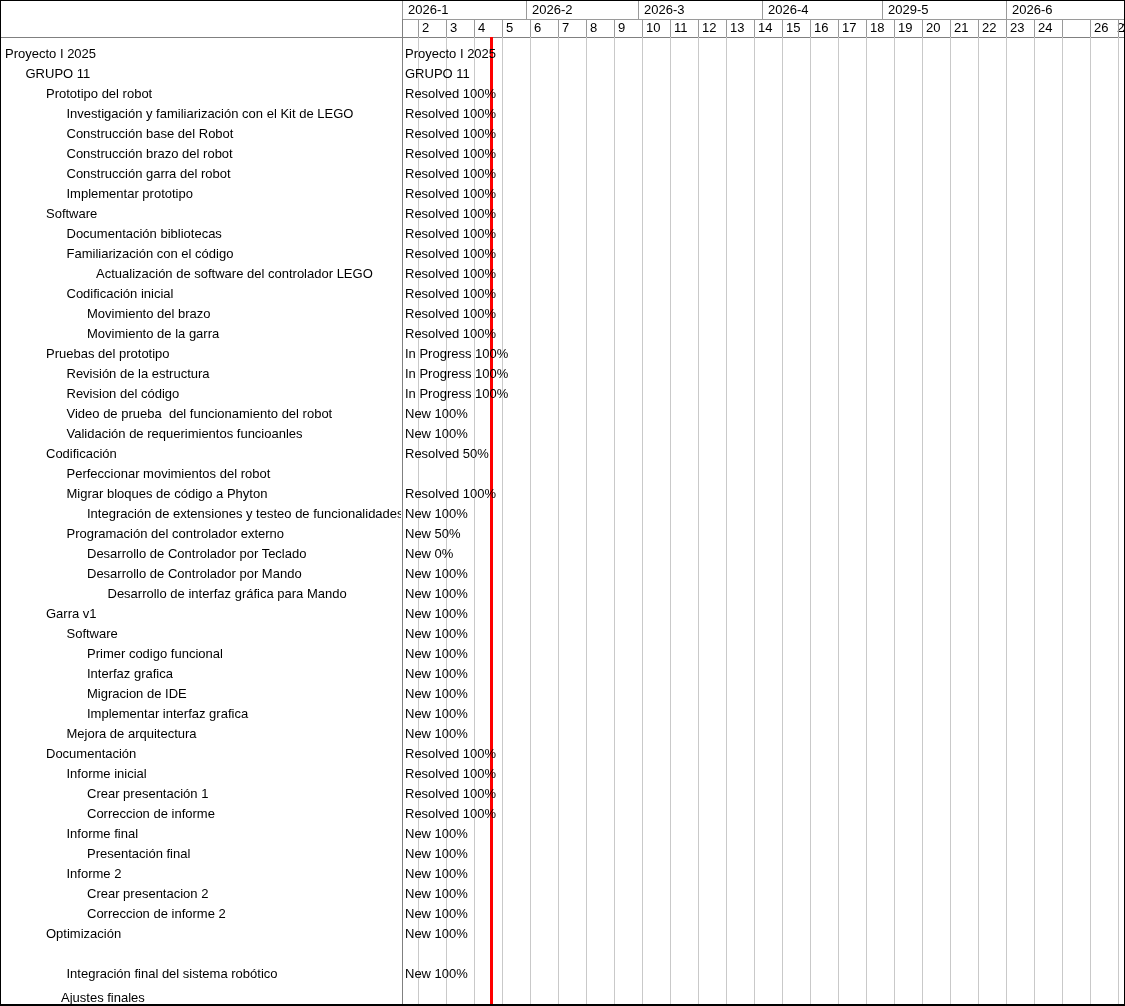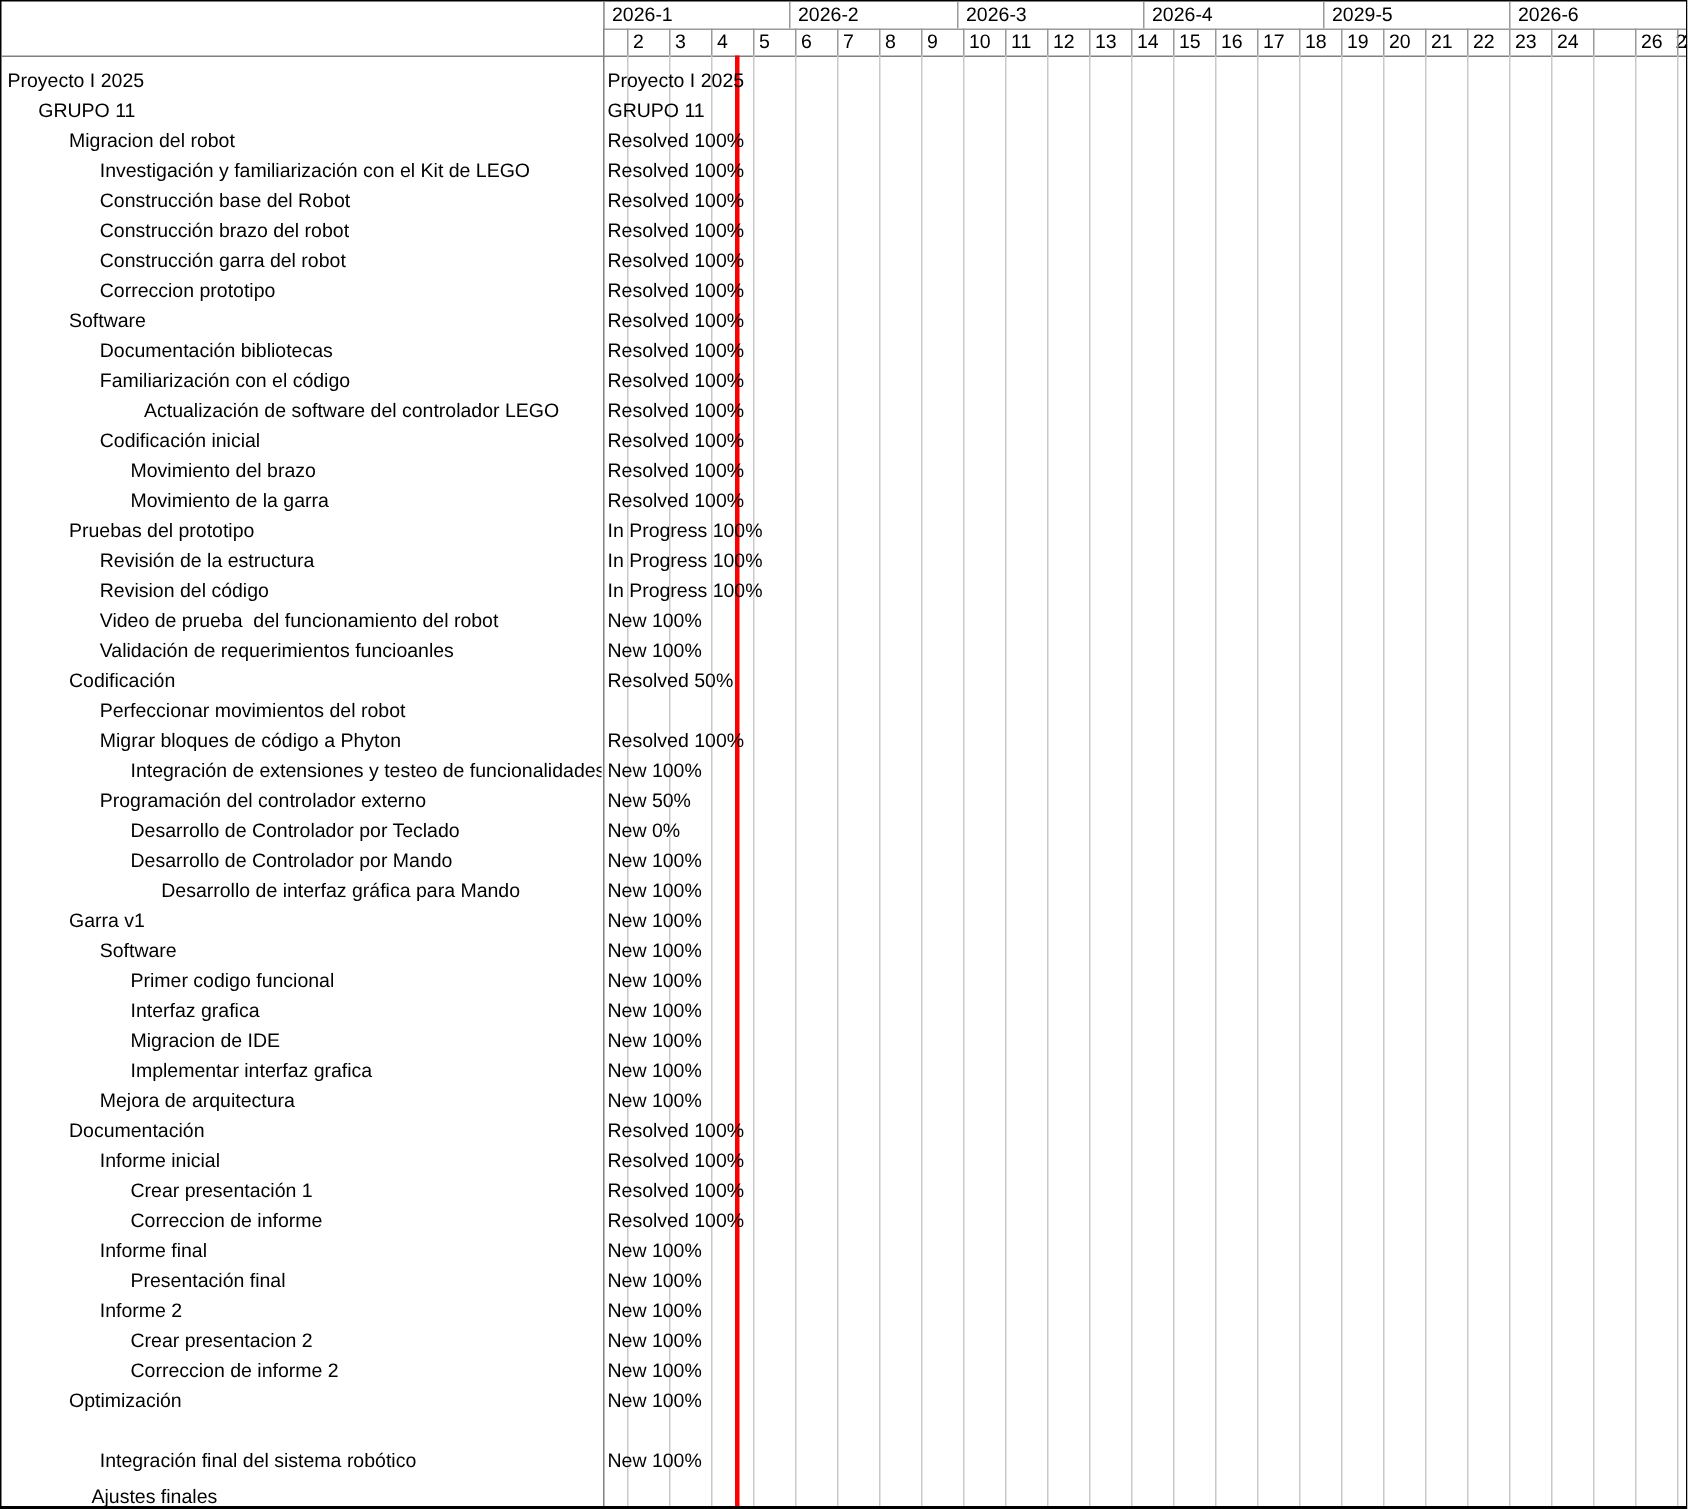--- a/index.html
+++ b/index.html
@@ -156,31 +156,31 @@
   <div class="month-label" style="left: 887px;">2029-5</div>
 
   <div class="month-line" style="left: 1005px;"></div>
   <div class="month-label" style="left: 1011px;">2026-6</div>
 </div>
   <div id="table-layer">
   <div class="task-row" style="top: 43px; padding-left: 4px;">Proyecto I 2025</div>
 
   <div class="task-row" style="top: 63px; padding-left: 24.5px;">GRUPO 11</div>
 
-  <div class="task-row" style="top: 83px; padding-left: 45px;">Migracion del robot</div>
+  <div class="task-row" style="top: 83px; padding-left: 45px;">Prototipo del robot</div>
 
   <div class="task-row" style="top: 103px; padding-left: 65.5px;">Investigación y familiarización con el Kit de LEGO</div>
 
   <div class="task-row" style="top: 123px; padding-left: 65.5px;">Construcción base del Robot</div>
 
   <div class="task-row" style="top: 143px; padding-left: 65.5px;">Construcción brazo del robot</div>
 
   <div class="task-row" style="top: 163px; padding-left: 65.5px;">Construcción garra del robot</div>
 
-  <div class="task-row" style="top: 183px; padding-left: 65.5px;">Correccion prototipo</div>
+  <div class="task-row" style="top: 183px; padding-left: 65.5px;">Implementar prototipo</div>
 
   <div class="task-row" style="top: 203px; padding-left: 45px;">Software</div>
 
   <div class="task-row" style="top: 223px; padding-left: 65.5px;">Documentación bibliotecas</div>
 
   <div class="task-row" style="top: 243px; padding-left: 65.5px;">Familiarización con el código</div>
 
   <div class="task-row" style="top: 263px; padding-left: 95px;">Actualización de software del controlador LEGO</div>
 
   <div class="task-row" style="top: 283px; padding-left: 65.5px;">Codificación inicial</div>

